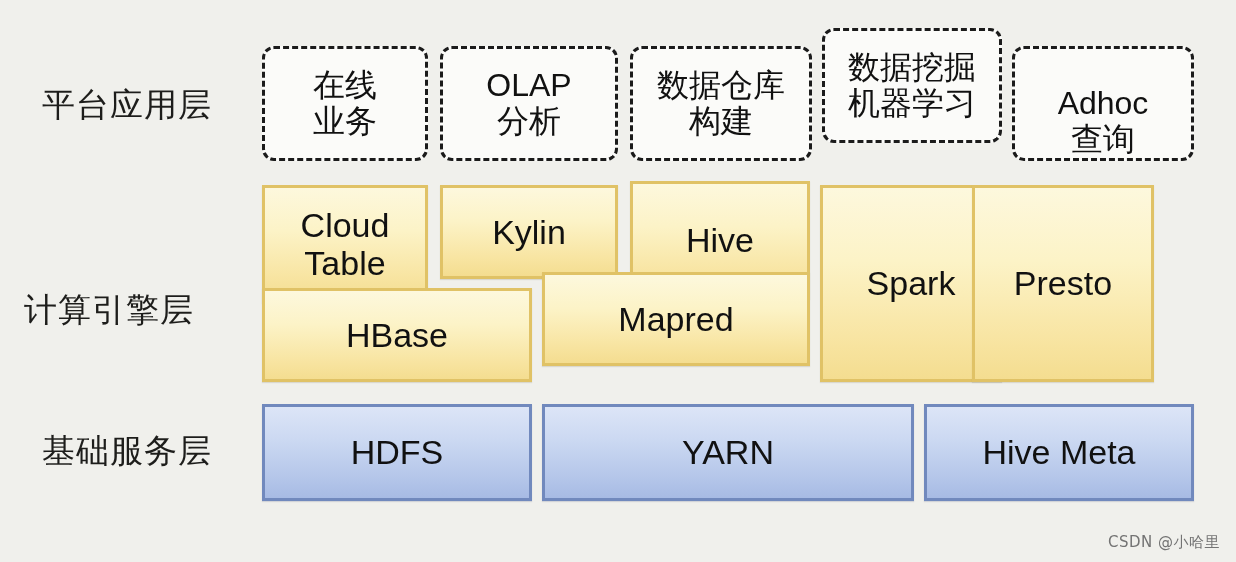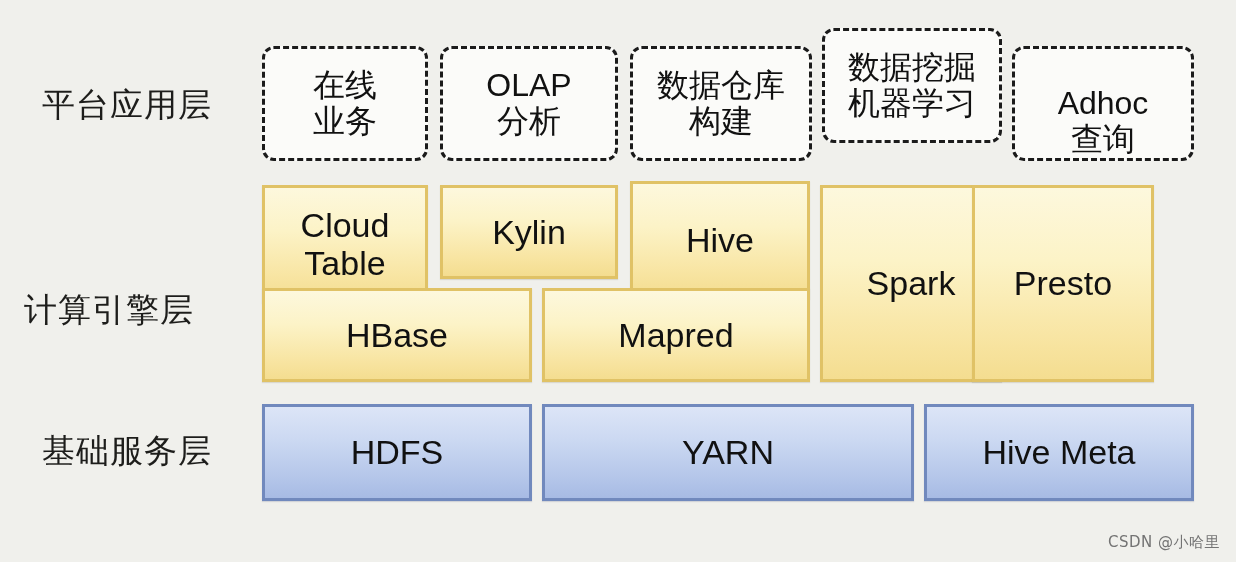--- a/index.html
+++ b/index.html
@@ -128,21 +128,21 @@
   </div>
 
   <div class="box engine-box" style="left:630px; top:181px; width:180px; height:118px;">
     <span class="line">Hive</span>
   </div>
 
   <div class="box engine-box" style="left:262px; top:288px; width:270px; height:94px;">
     <span class="line">HBase</span>
   </div>
 
-  <div class="box engine-box" style="left:542px; top:288px; width:268px; height:94px;">
+  <div class="box engine-box" style="left:542px; top:272px; width:268px; height:94px;">
     <span class="line">Mapred</span>
   </div>
 
   <div class="box engine-box" style="left:820px; top:185px; width:182px; height:197px;">
     <span class="line">Spark</span>
   </div>
 
   <div class="box engine-box" style="left:972px; top:185px; width:182px; height:197px;">
     <span class="line">Presto</span>
   </div>

